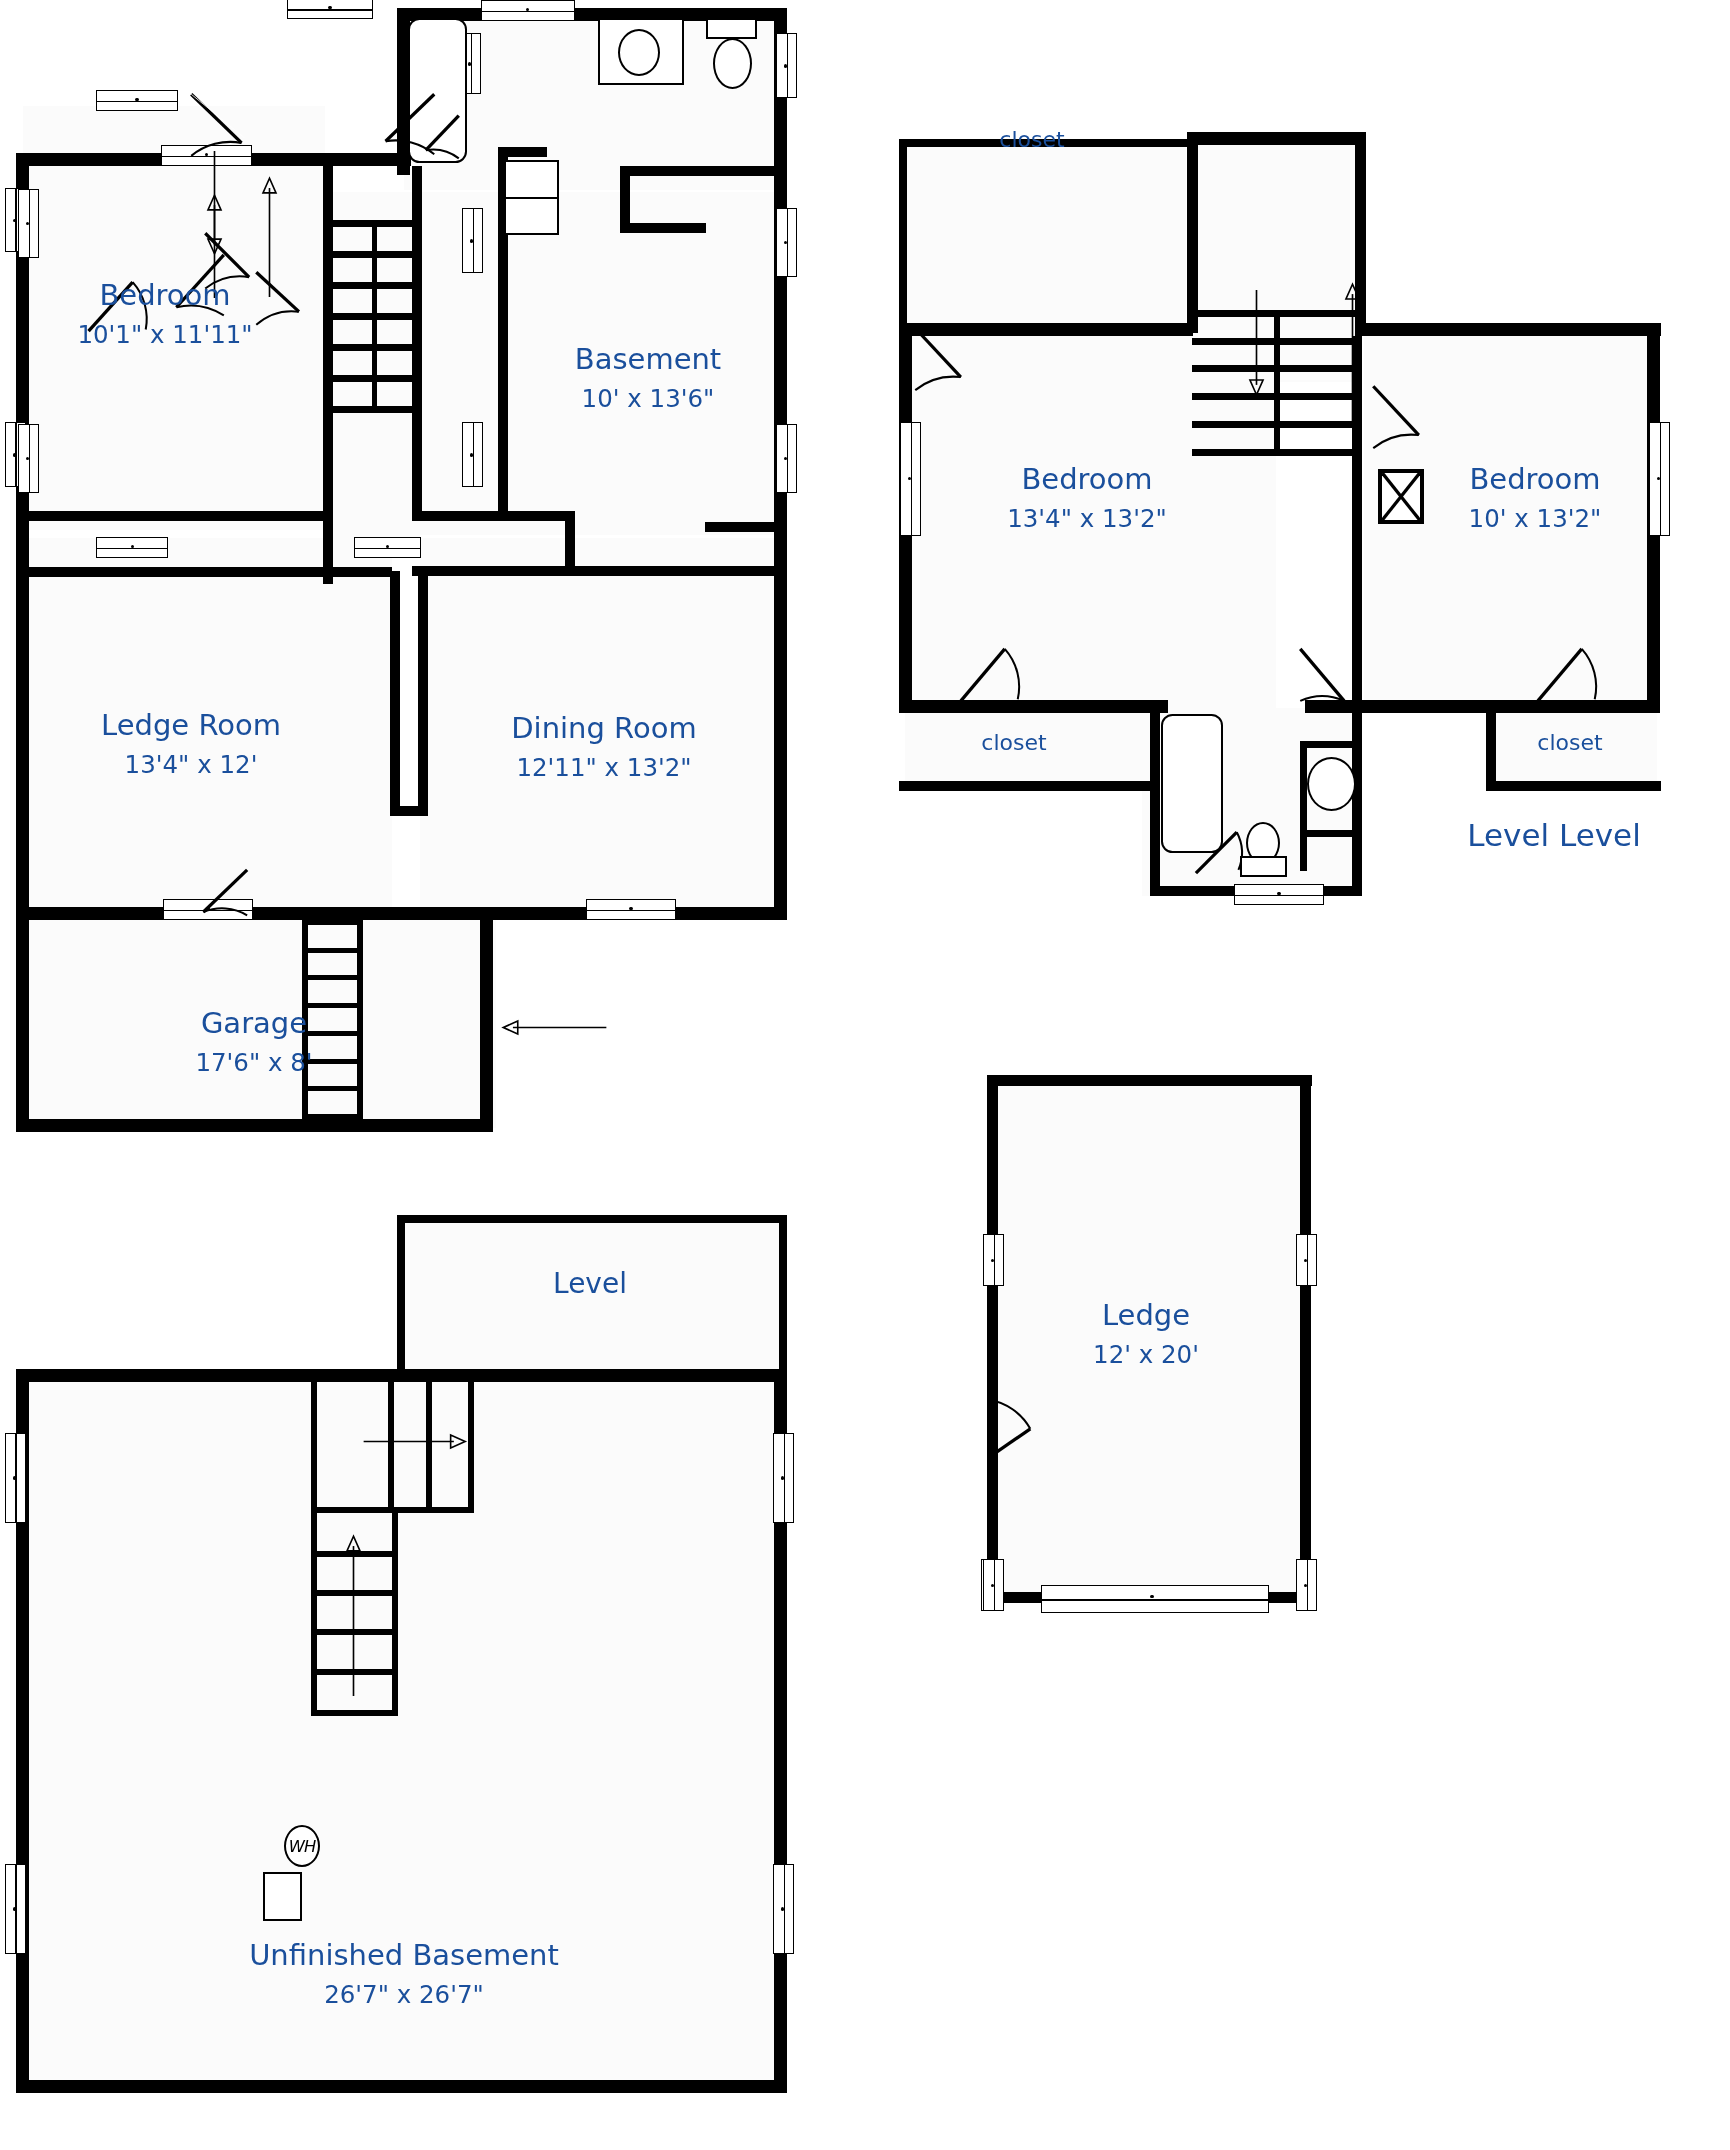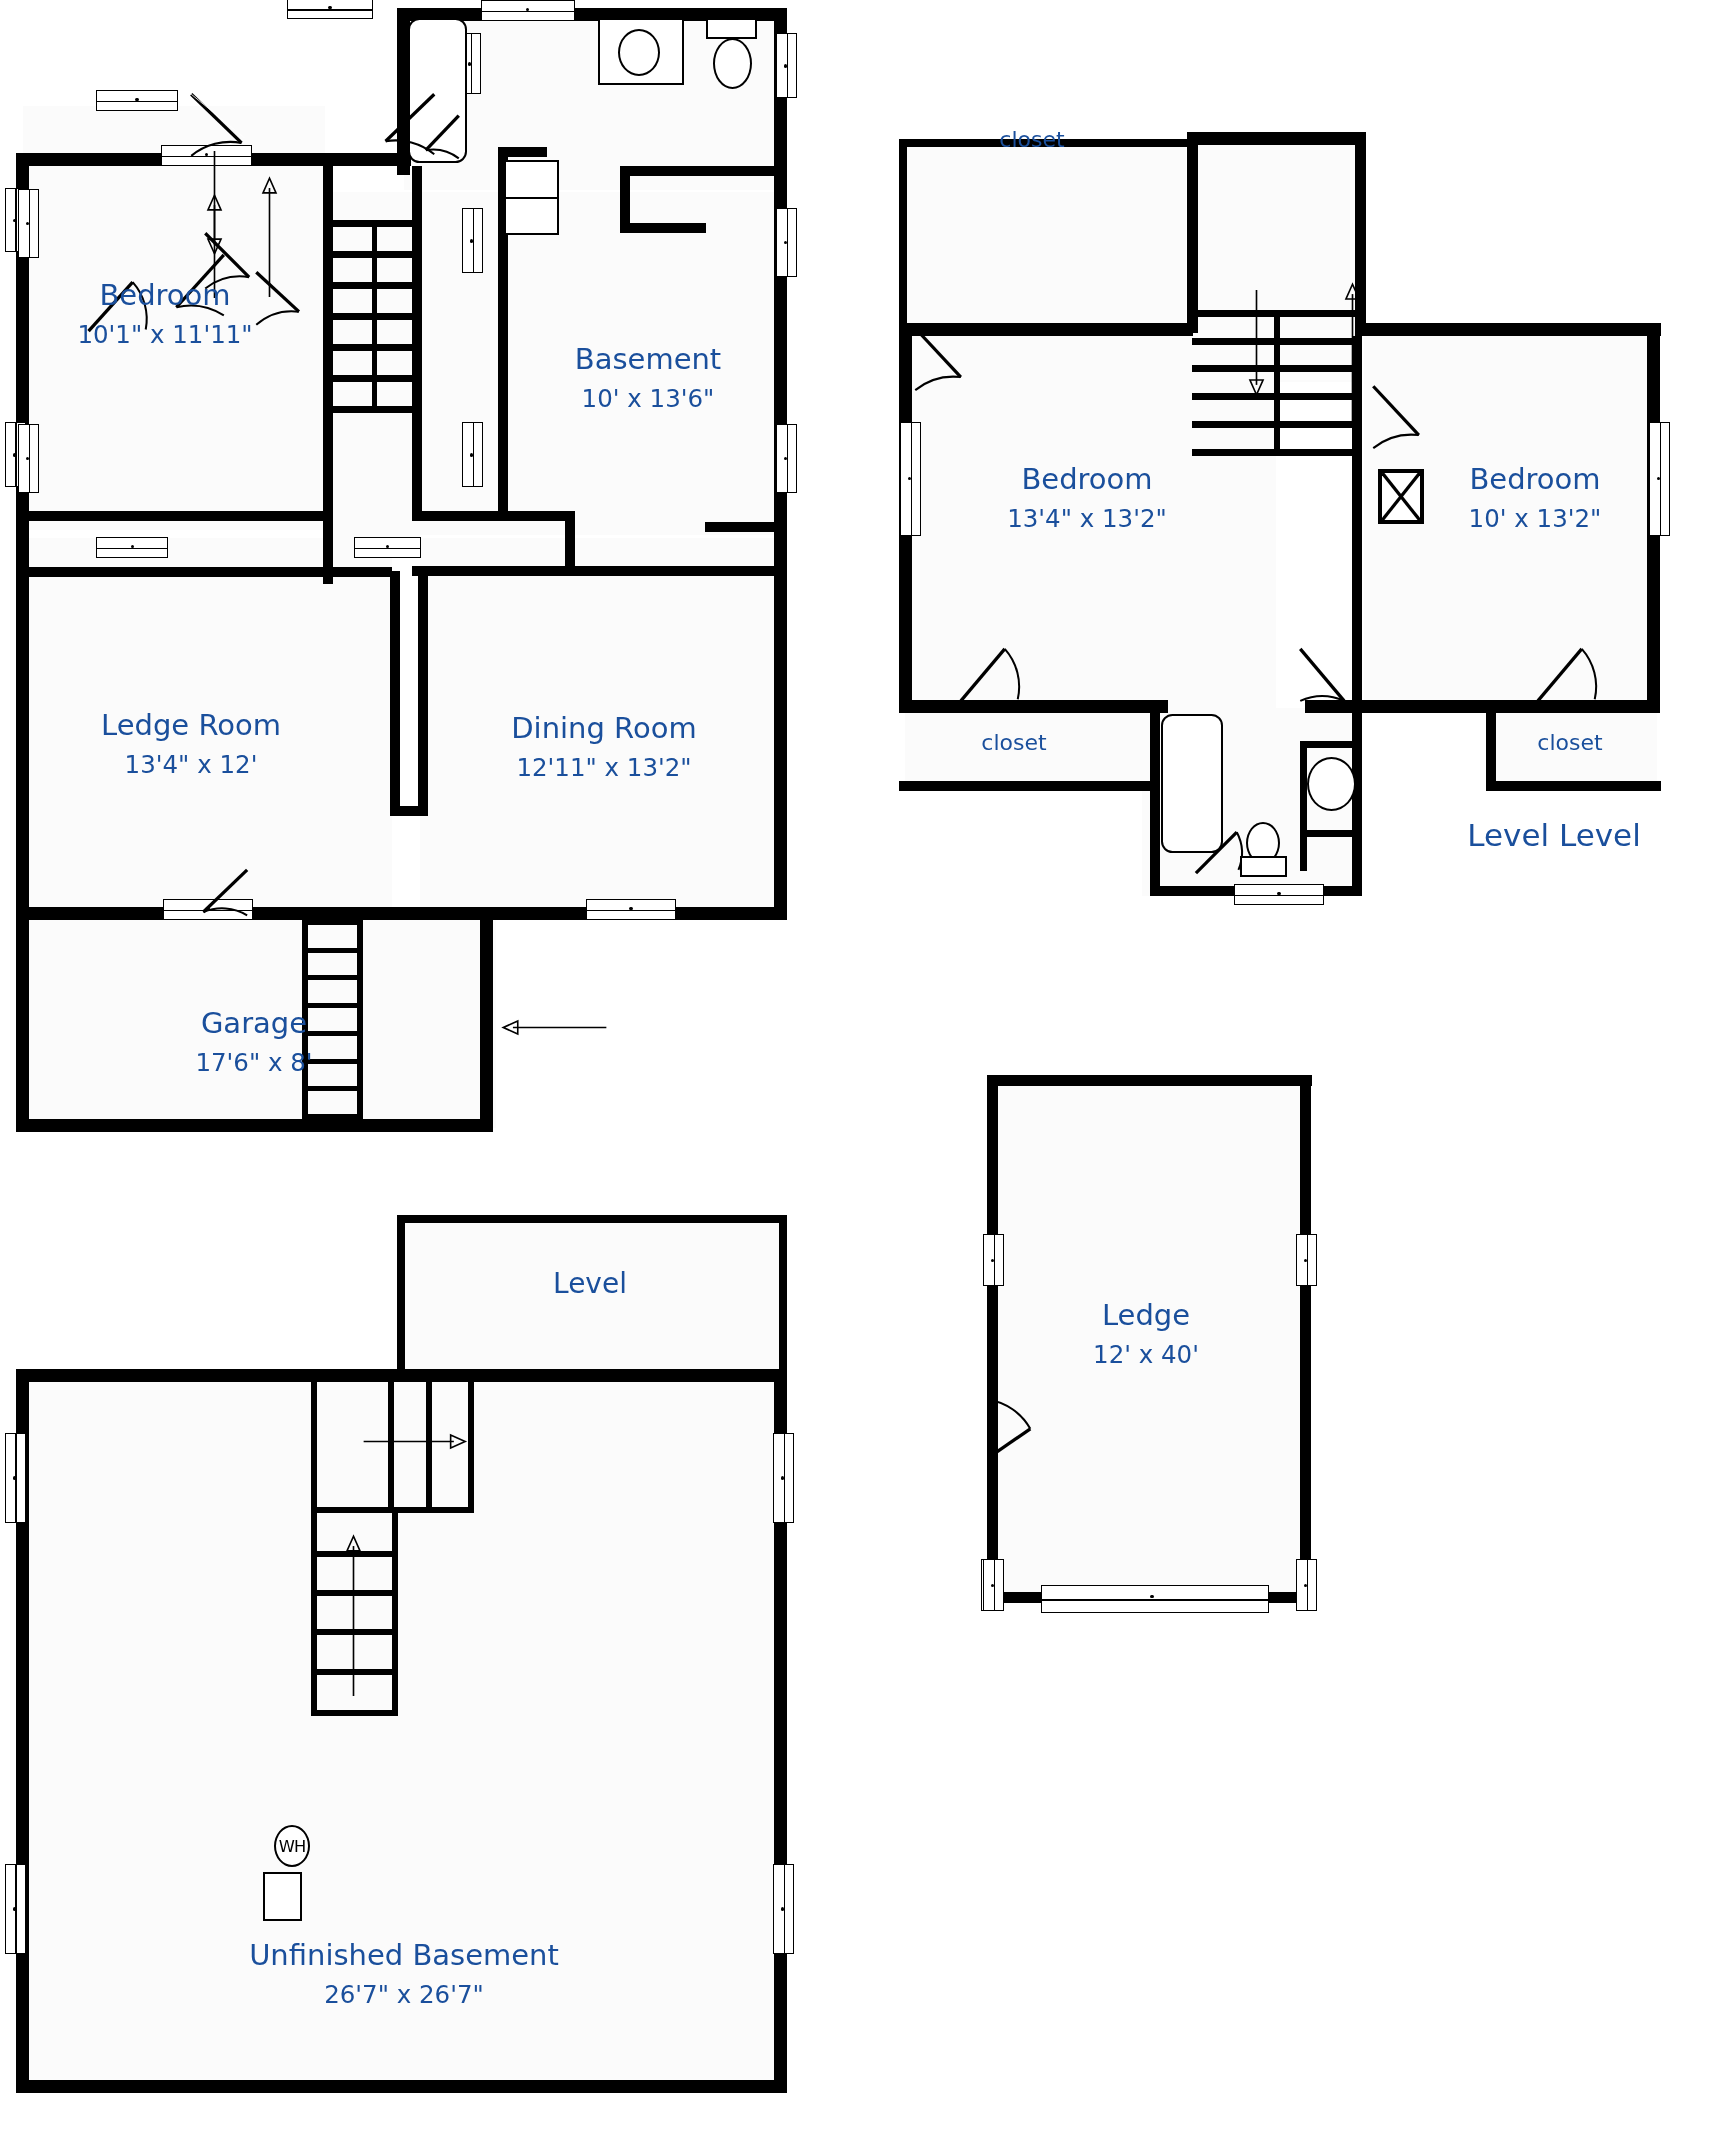--- a/index.html
+++ b/index.html
@@ -416,21 +416,21 @@
         <line x1="20" y1="200" x2="20" y2="16" stroke="#000" stroke-width="2"></line>
         <polygon points="20,4 12,22 28,22" fill="none" stroke="#000" stroke-width="2"></polygon>
       </svg>
     </div>
 
     <div class="win v" style="left:4.9px;top:1433px;height:90px;"></div>
     <div class="win v" style="left:773px;top:1433px;height:90px;"></div>
     <div class="win v" style="left:4.9px;top:1864px;height:90px;"></div>
     <div class="win v" style="left:773px;top:1864px;height:90px;"></div>
 
-    <div class="wh" style="left:274px;top:1825px;width:36px;height:42px;">
+    <div class="wh" style="left:284px;top:1825px;width:36px;height:42px;font-style:italic;">
       <span>WH</span>
     </div>
     <div class="sqlabel" style="left:263px;top:1872px;width:39px;height:49px;"></div>
 
     <div class="lbl" style="left:590px;top:1266px;">
       <span class="nm" style="font-size:28px;">Level</span>
     </div>
     <div class="lbl big" style="left:404px;top:1937px;">
       <span class="nm">Unfinished Basement</span>
       <span class="dim">26'7" x 26'7"</span>
@@ -456,18 +456,18 @@
       <svg width="62" height="64" viewBox="0 0 76 78">
           <path d="M58 40 L6 76" stroke="#000" stroke-width="4" fill="none"></path>
           <path d="M6 4 A72 72 0 0 1 58 40" stroke="#000" stroke-width="2.5" fill="none"></path>
         </svg>
     </div>
 
     <div class="win h" style="left:1041px;top:1585px;width:228px;height:28px;"></div>
 
     <div class="lbl big" style="left:1146px;top:1297px;">
       <span class="nm">Ledge</span>
-      <span class="dim">12' x 40'</span>
+      <span class="dim">12' x 20'</span>
     </div>
   </div>
 
 </div>
 
 
 </body></html>

